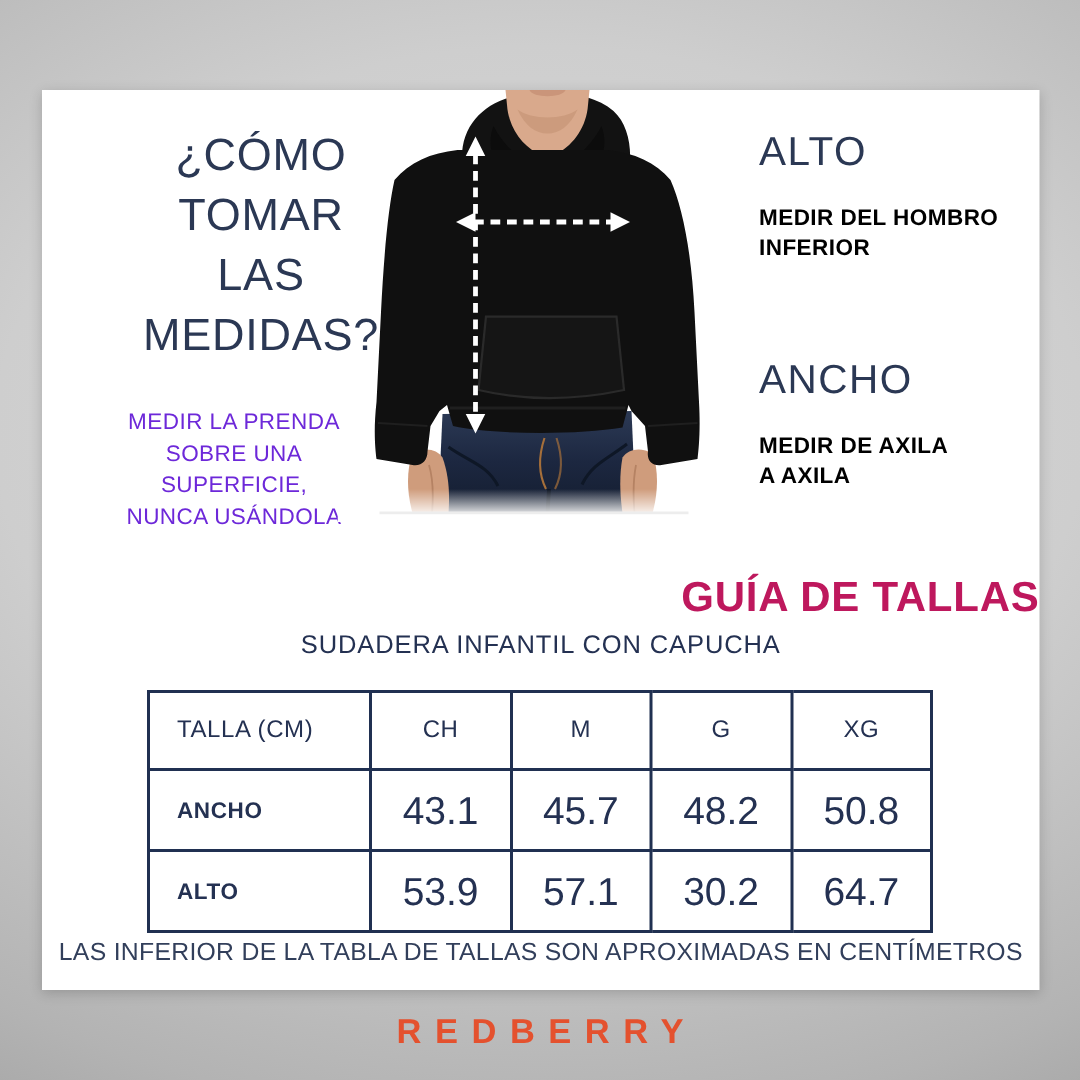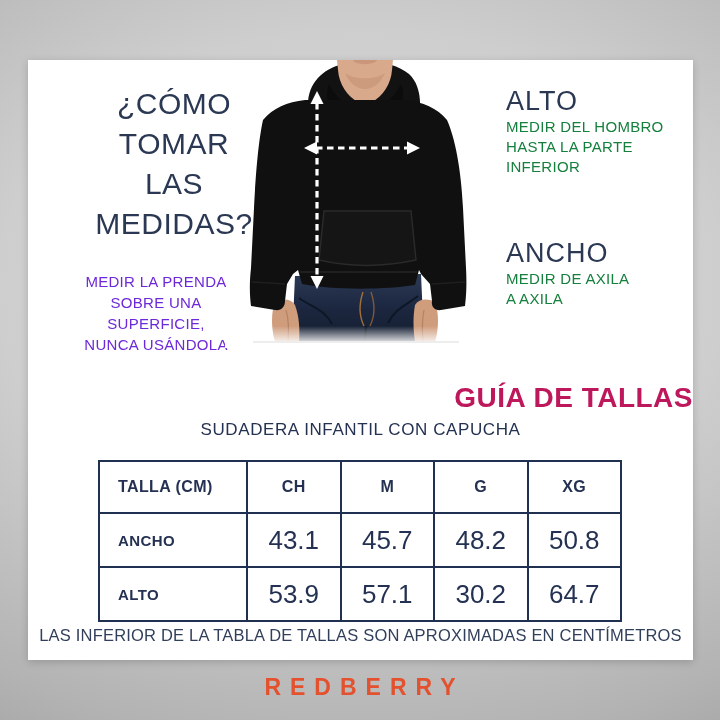--- a/index.html
+++ b/index.html
@@ -30,22 +30,22 @@
   }
   .how-to-note span, .how-to-title span{ display:block; }
   
   .m-col{ position:absolute; left:478px; top:26px; width:180px; }
   .m-block.ancho{ position:absolute; left:0; top:152px; width:180px; }
   .m-title{
     font-size:27px; line-height:30px; font-weight:300; letter-spacing:1px;
     color:#2b3854;
   }
   .m-desc{
-    margin-top:1px; font-size:15px; line-height:20px; font-weight:400;
-    letter-spacing:.3px; color:#15803d;
+    margin-top:20px; font-size:15px; line-height:20px; font-weight:700;
+    letter-spacing:.3px; color:#000000;
   }
   .m-desc span{ display:block; }
   
   .model{ position:absolute; left:197px; top:0; width:260px; height:288px; }
   
   .guide-title{
     position:absolute; top:322px; left:0; width:100%; text-align:right;
     font-size:28px; font-weight:bold; letter-spacing:.5px; color:#be185d;
   }
   .guide-sub{
@@ -55,21 +55,21 @@
   table.size-table{
     position:absolute; left:70px; top:400px; width:524px;
     border-collapse:collapse; table-layout:fixed;
   }
   .size-table td{
     border:2.5px solid #203051; height:52px; text-align:center;
     color:#243152; background:#fff;
   }
   .size-table tr.data-row td{ height:54px; }
   .size-table td.c0{ width:148px; text-align:left; padding-left:18px; }
-  .size-table .hdr td{ font-weight:bold; font-size:16px; letter-spacing:.4px; }
+  .size-table .hdr td{ font-weight:normal; font-size:16px; letter-spacing:.4px; }
   .size-table td.row-label{ font-weight:bold; font-size:15px; letter-spacing:.4px; }
   .size-table td.val{ font-size:26px; font-weight:400; }
   .footnote{
     position:absolute; top:566px; left:0; width:100%; text-align:center;
     font-size:16.5px; font-weight:300; letter-spacing:.2px; color:#323f5b;
     white-space:nowrap;
   }
   
   .brand{
     position:absolute; top:674px; left:0; width:100%; text-align:center;
@@ -165,21 +165,20 @@
           <path d="M195,90 L182,83.5 L182,96.5 Z" fill="#ffffff"></path>
         </g>
       </svg>
     </div>
 
     <div class="m-col">
       <div class="m-block alto">
         <div class="m-title">ALTO</div>
         <div class="m-desc">
           <span>MEDIR DEL HOMBRO</span>
-          <span>HASTA LA PARTE</span>
           <span>INFERIOR</span>
         </div>
       </div>
       <div class="m-block ancho">
         <div class="m-title">ANCHO</div>
         <div class="m-desc">
           <span>MEDIR DE AXILA</span>
           <span>A AXILA</span>
         </div>
       </div>

